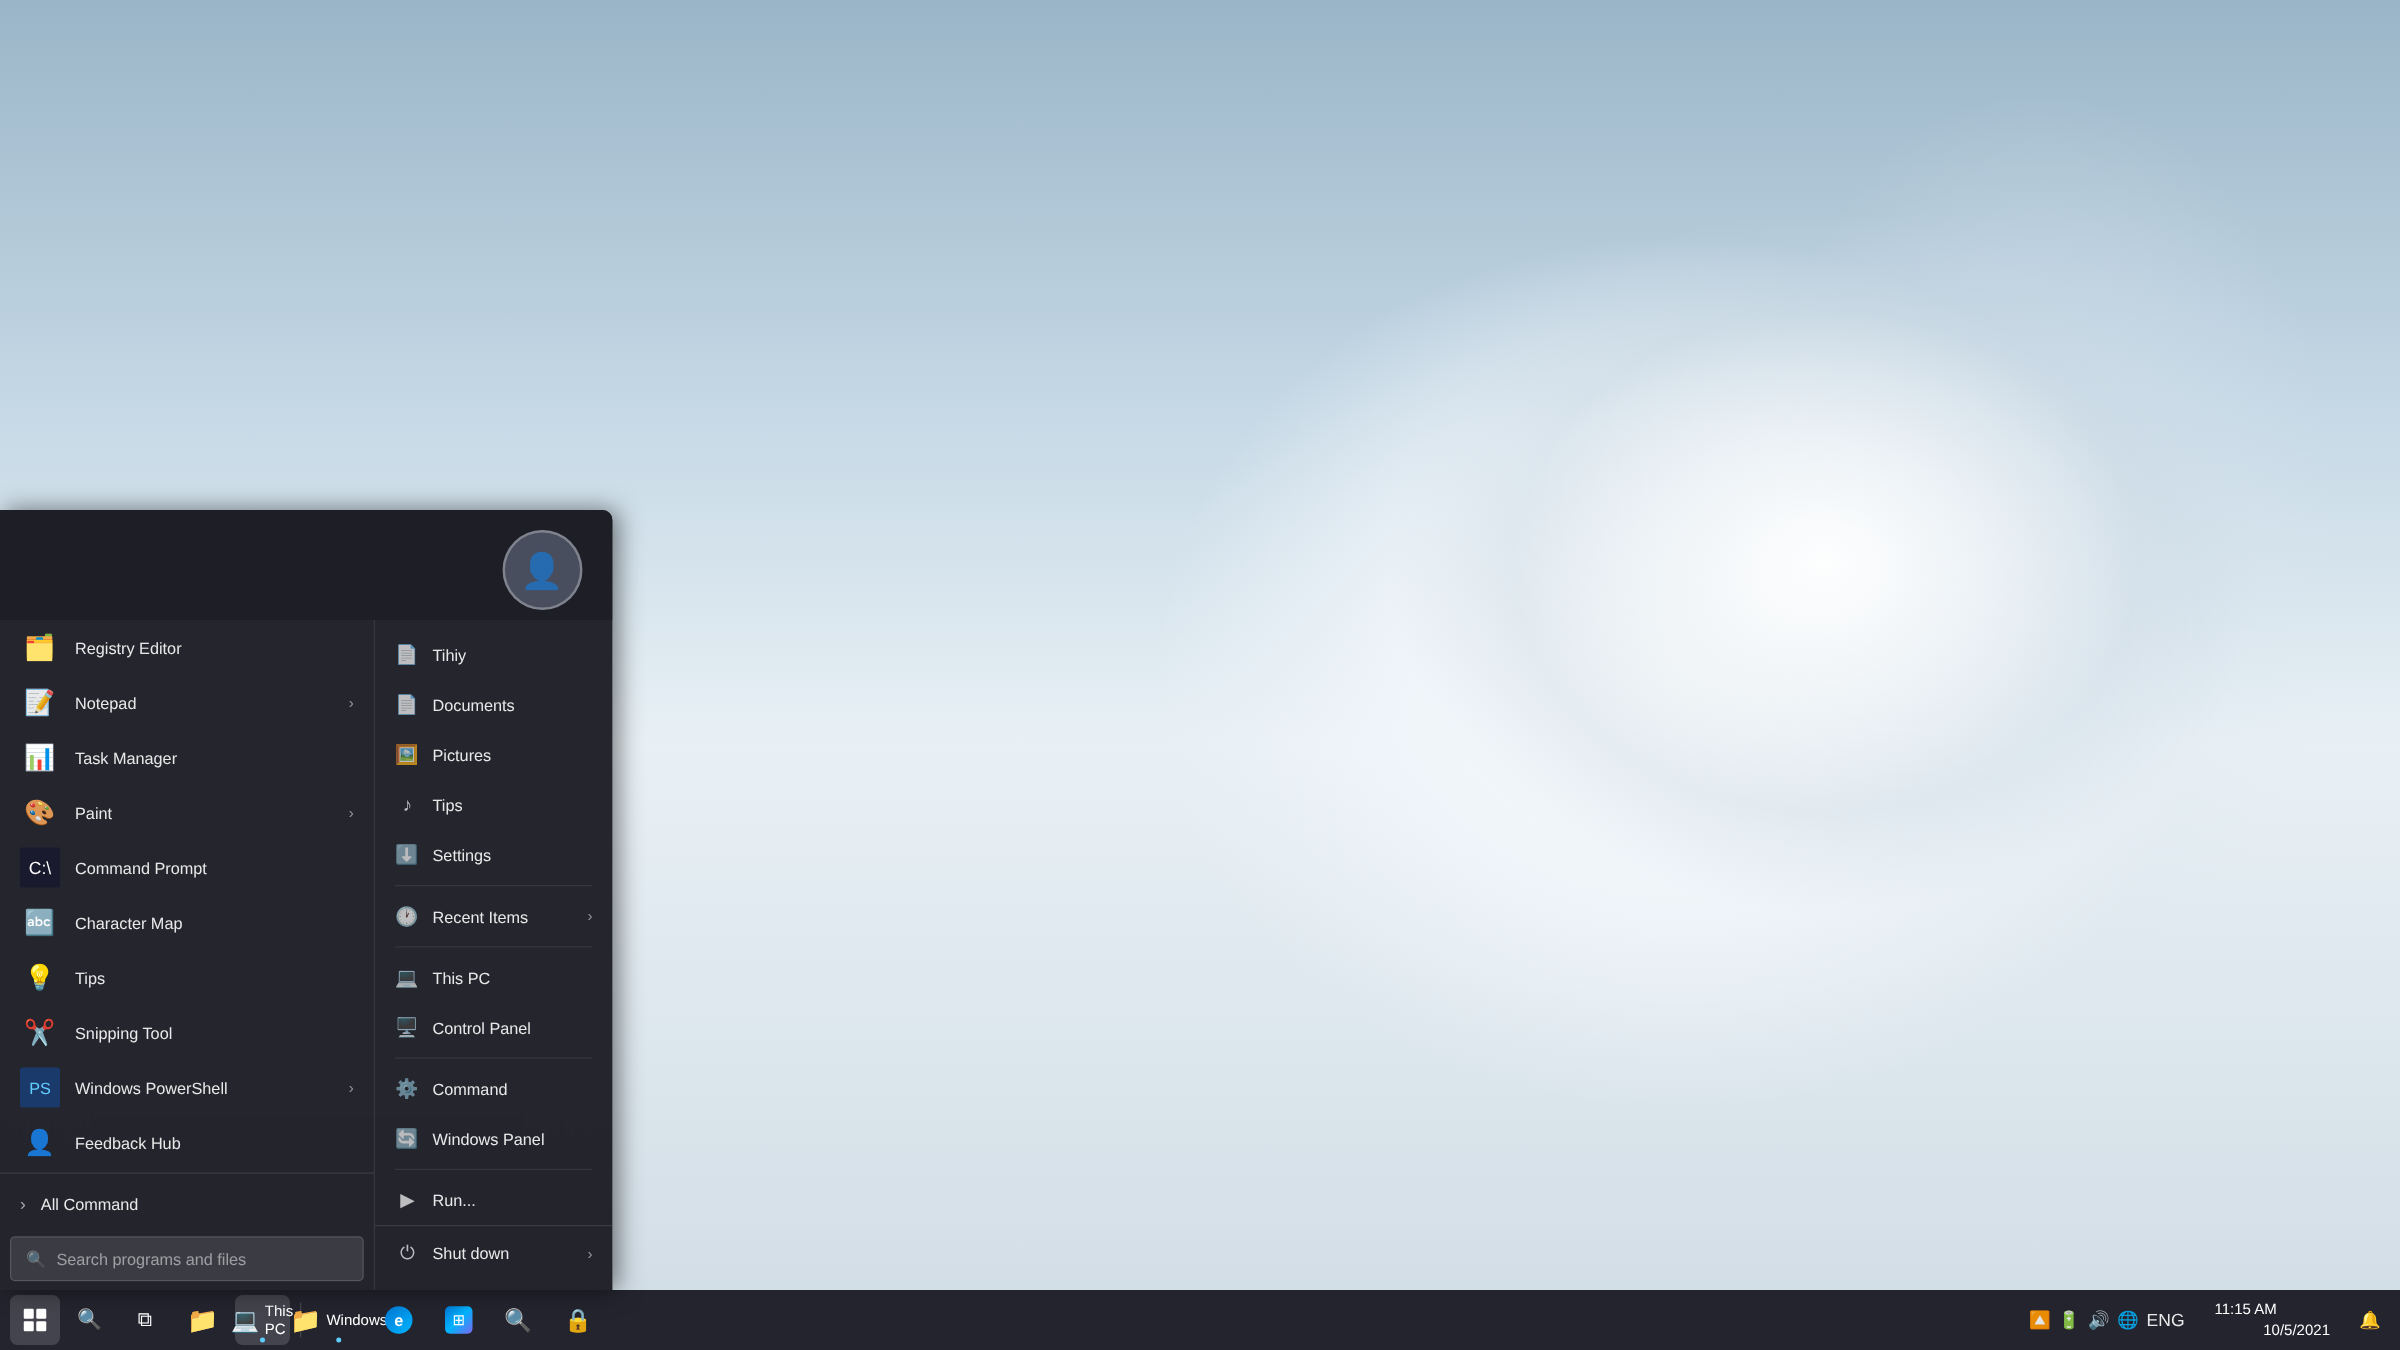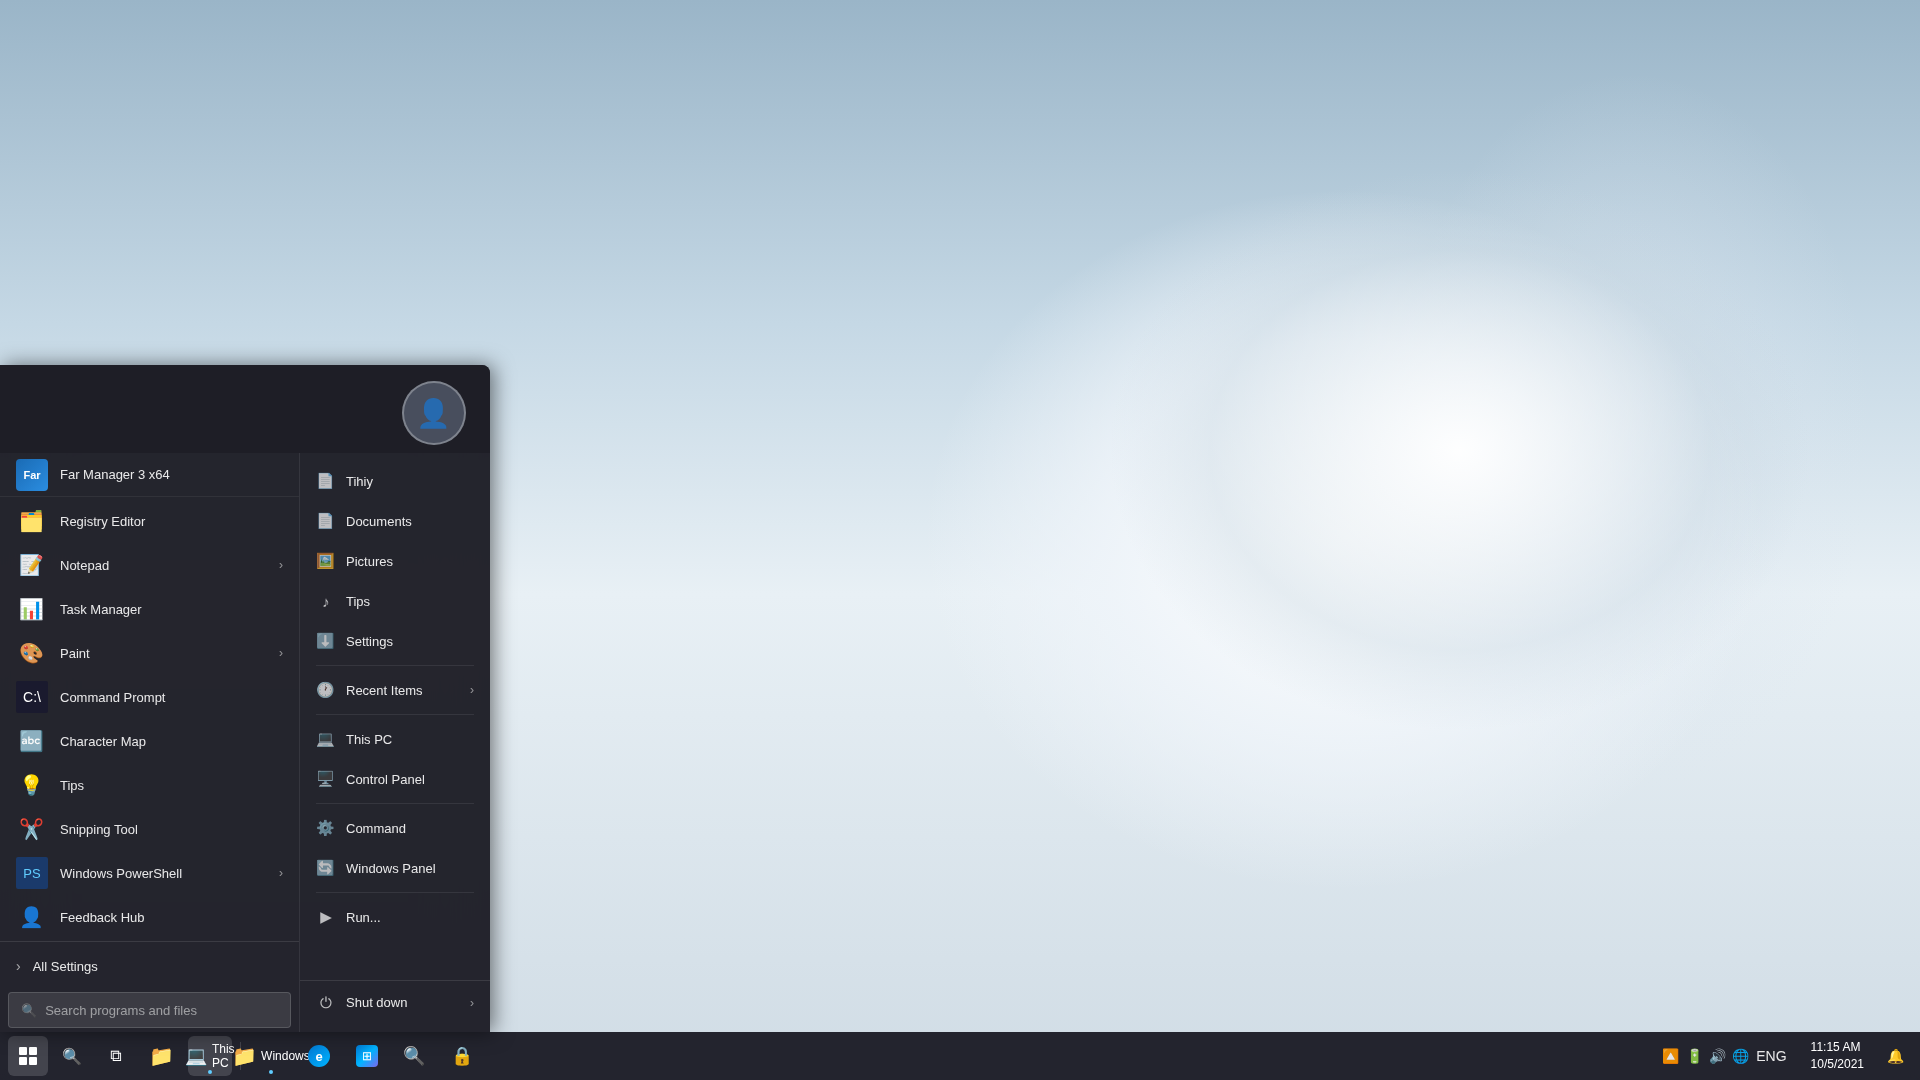--- a/index.html
+++ b/index.html
@@ -119,20 +119,21 @@
       padding: 0 8px;
       line-height: 1.4;
     }
     .taskbar-clock .time {
       font-size: 12px;
       display: block;
     }
     .taskbar-clock .date {
       font-size: 12px;
       display: block;
+      margin-left: 39px;
     }
     .taskbar-notify {
       width: 32px;
       height: 40px;
       display: flex;
       align-items: center;
       justify-content: center;
       cursor: pointer;
       color: white;
       font-size: 14px;
@@ -383,26 +384,20 @@
       <div class="user-avatar">
         <span>👤</span>
       </div>
     </div>
   </div>
 
   <div class="start-body">
 
     <div class="start-left">
 
-      <div class="start-program-item pinned">
-        <div class="prog-icon far-manager">
-          <span>Far</span>
-        </div>
-        <span>Far Manager 3 x64</span>
-      </div>
 
       <div class="start-program-item">
         <div class="prog-icon" style="color:#3a8fd4; font-size:20px;">🗂️</div>
         <span>Registry Editor</span>
       </div>
 
       <div class="start-program-item">
         <div class="prog-icon" style="font-size:20px;">📝</div>
         <span>Notepad</span>
         <span class="prog-arrow">›</span>
@@ -447,21 +442,21 @@
 
       <div class="start-program-item">
         <div class="prog-icon" style="color:#f5a623; font-size:20px;">👤</div>
         <span>Feedback Hub</span>
       </div>
 
       <div class="start-separator"></div>
 
       <div class="all-programs-item">
         <span style="color:rgba(255,255,255,0.6); font-size:14px;">›</span>
-        <span>All Settings</span>
+        <span>All Command</span>
       </div>
 
       <div class="start-search">
         <span class="search-icon-sm">🔍</span>
         <input type="text" placeholder="Search programs and files" style="">
       </div>
     </div>
 
     <div class="start-right">
 

